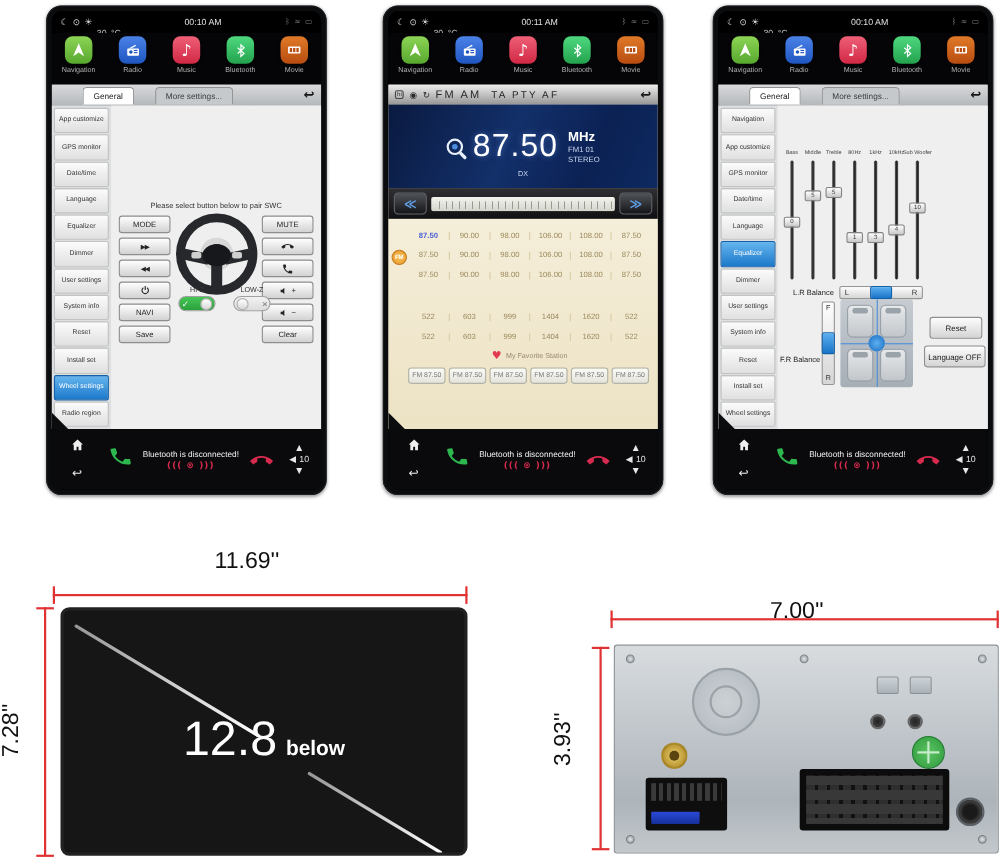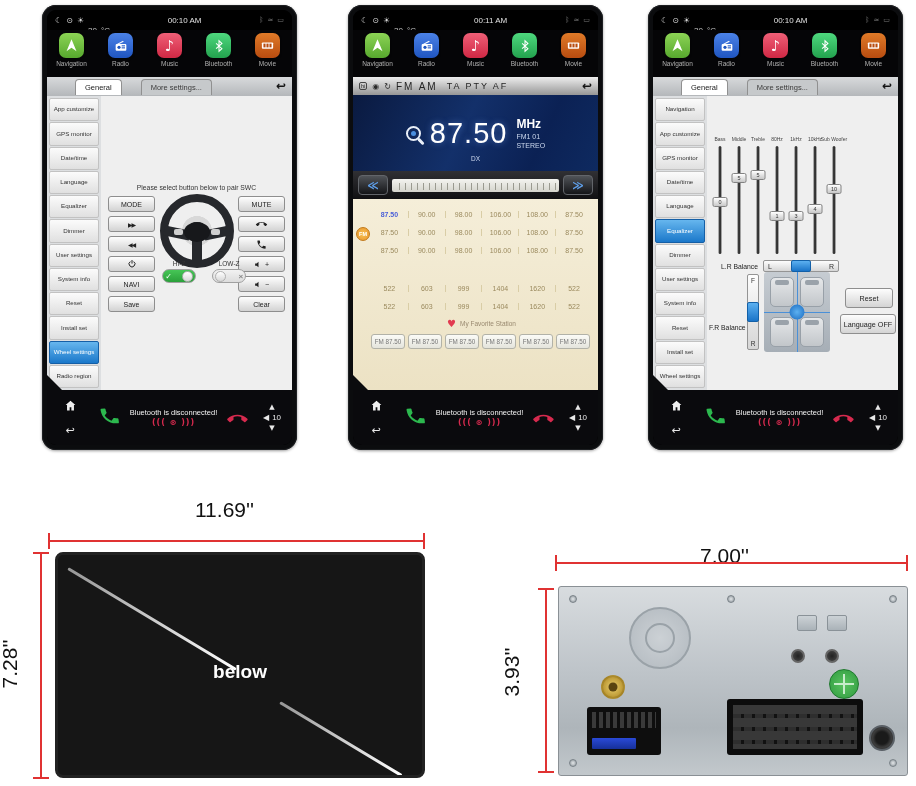--- a/index.html
+++ b/index.html
@@ -839,20 +839,21 @@
 
   <div class="dim-label rot" style="left:-14px; top:652px;">7.28''</div>
   <div class="dim-vline" style="left:40px; top:552px; height:226px;"></div>
   <div class="tick-h" style="left:33px; top:552px;"></div>
   <div class="tick-h" style="left:33px; top:777px;"></div>
 
   <div class="screen-diagram">
     <div class="diag d1"></div>
     <div class="diag d2"></div>
     <div class="diag-text">
+      <span class="diag-num">12.8</span>
       <span class="diag-unit">below</span>
     </div>
   </div>
 
   <div class="dim-label" style="left:700px; top:544px;">7.00''</div>
   <div class="dim-hline" style="left:555px; top:562px; width:353px;"></div>
   <div class="tick-v" style="left:555px; top:555px;"></div>
   <div class="tick-v" style="left:906px; top:555px;"></div>
 
   <div class="dim-label rot" style="left:488px; top:660px;">3.93''</div>

